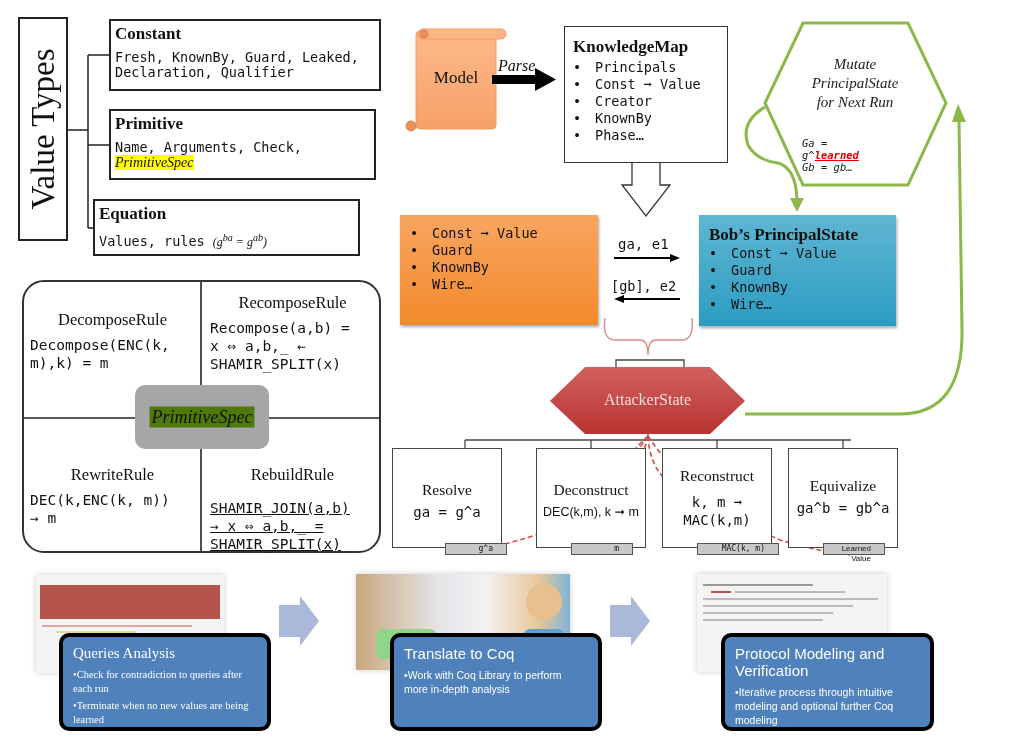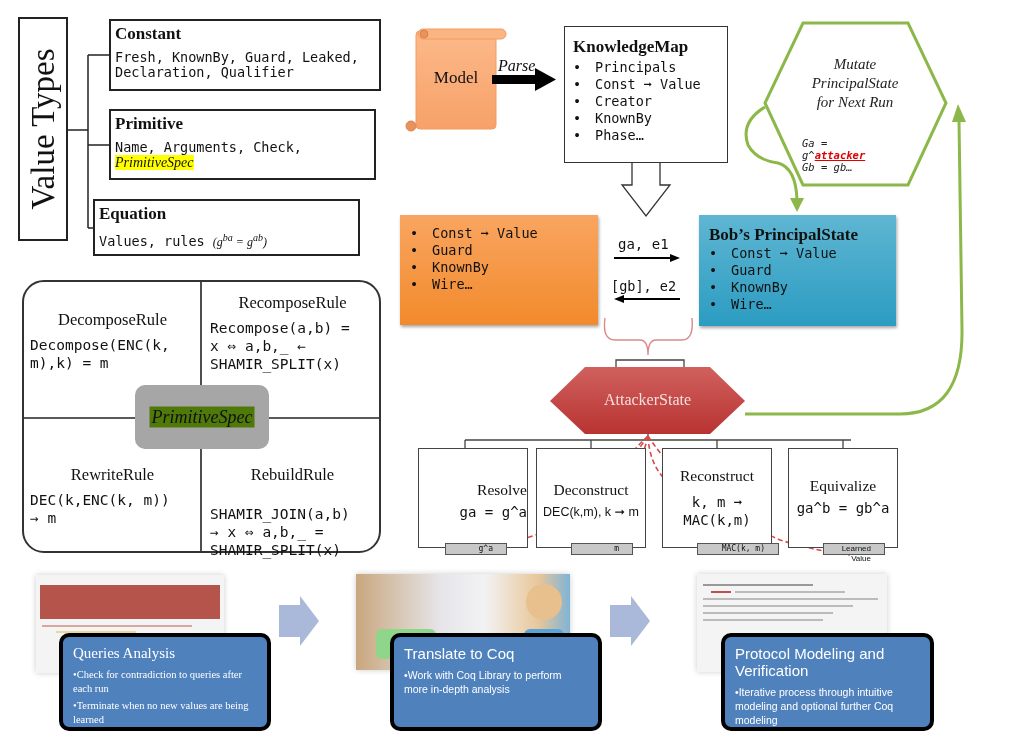--- a/index.html
+++ b/index.html
@@ -198,21 +198,21 @@
 <div class="abs" style="left:30px;top:465px;width:165px;">
   <div class="rule-title serif">RewriteRule</div>
   <div class="rule-code mono" style="margin-top:6px;">
     <div>DEC(k,ENC(k, m))</div>
     <div>→ m</div>
   </div>
 </div>
 
 <div class="abs" style="left:210px;top:465px;width:165px;">
   <div class="rule-title serif">RebuildRule</div>
-  <div class="rule-code mono" style="margin-top:20px;">
+  <div class="rule-code mono" style="margin-top:14px;text-decoration:underline;">
     <div>SHAMIR_JOIN(a,b)</div>
     <div>→ x ⇔ a,b,_ =</div>
     <div>SHAMIR_SPLIT(x)</div>
   </div>
 </div>
 
 <div class="abs pspec">
   <span class="serif">PrimitiveSpec</span>
 </div>
 
@@ -230,21 +230,21 @@
   </ul>
 </div>
 
 <div class="abs mutate-text serif" style="left:795px;top:55px;width:120px;">
   <div>Mutate</div>
   <div>PrincipalState</div>
   <div>for Next Run</div>
 </div>
 <div class="abs mutate-code" style="left:802px;top:137px;">
   <div>Ga =</div>
-  <div><span>g^</span><span class="attacker-red">attacker</span></div>
+  <div><span>g^</span><span class="attacker-red">learned</span></div>
   <div>Gb = gb…</div>
 </div>
 
 <div class="abs pstate alice">
   <ul class="bul mono">
     <li><span class="b">•</span><span>Const ➞ Value</span></li>
     <li><span class="b">•</span><span>Guard</span></li>
     <li><span class="b">•</span><span>KnownBy</span></li>
     <li><span class="b">•</span><span>Wire…</span></li>
   </ul>
@@ -258,21 +258,21 @@
     <li><span class="b">•</span><span>KnownBy</span></li>
     <li><span class="b">•</span><span>Wire…</span></li>
   </ul>
 </div>
 
 <div class="abs mono" style="left:618px;top:236px;font-size:14px;">ga, e1</div>
 <div class="abs mono" style="left:611px;top:278px;font-size:13.5px;">[gb], e2</div>
 
 <div class="abs serif attacker-label" style="left:550px;top:391px;width:195px;text-align:center;">AttackerState</div>
 
-<div class="abs act-box" style="left:418px;top:448px;width:110px;height:100px;text-align:right;">
+<div class="abs act-box" style="left:392px;top:448px;width:110px;height:100px;">
   <div class="t serif" style="margin-top:32px;">Resolve</div>
   <div class="c mono" style="margin-top:4px;">ga = g^a</div>
 </div>
 <div class="abs tag" style="left:445px;top:543px;width:62px;">g^a</div>
 
 <div class="abs act-box" style="left:536px;top:448px;width:110px;height:100px;">
   <div class="t serif" style="margin-top:32px;">Deconstruct</div>
   <div class="c sans" style="margin-top:4px;font-size:12.5px;">DEC(k,m), k ➞ m</div>
 </div>
 <div class="abs tag" style="left:571px;top:543px;width:62px;">m</div>

